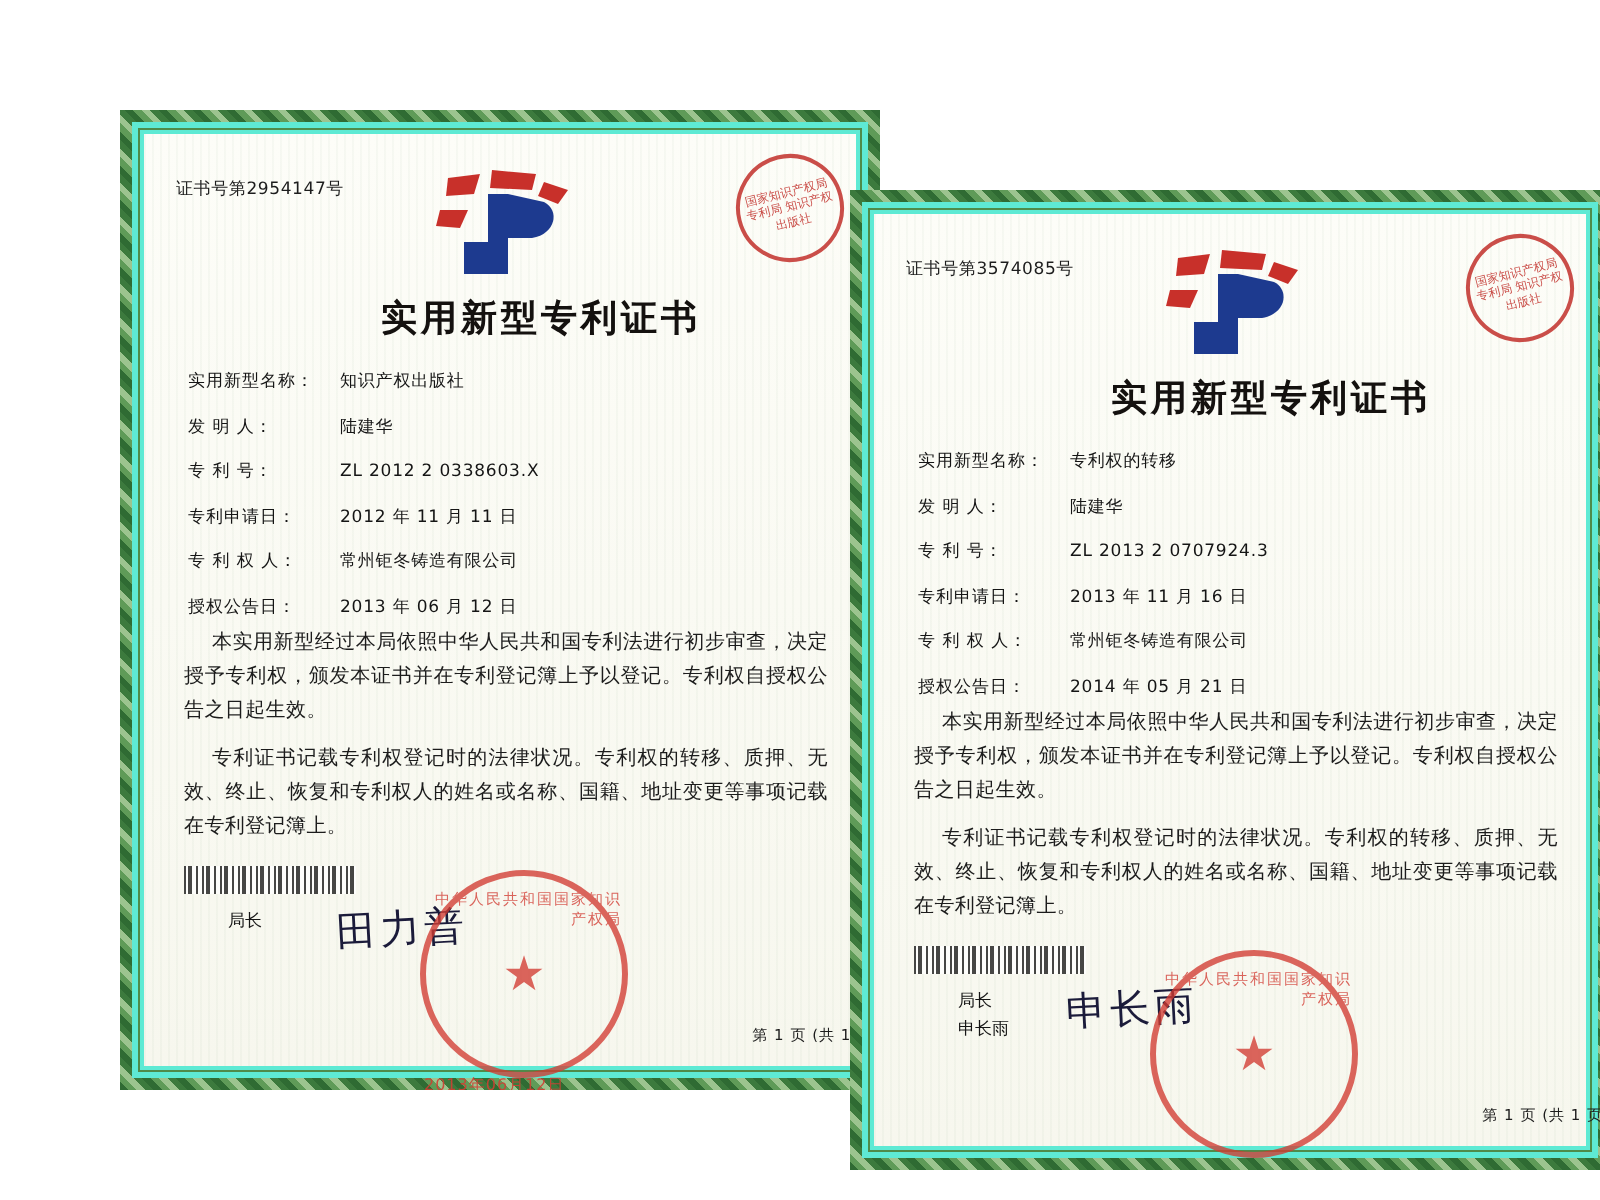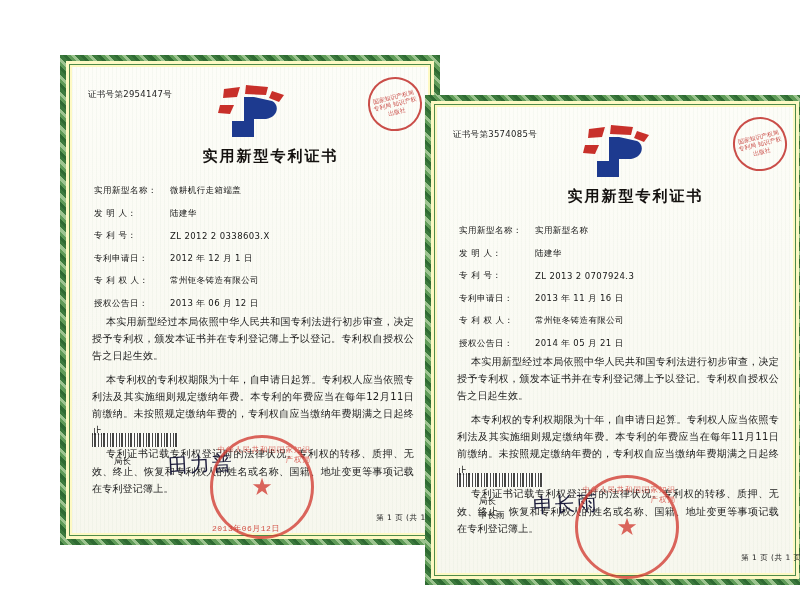--- a/index.html
+++ b/index.html
@@ -15,21 +15,21 @@
     position: relative;
     width: 800px;
     height: 600px;
     background: #ffffff;
   }
   .cert {
     position: absolute;
     top: 55px;
     width: 380px;
     height: 490px;
-    background: #fef9c3;
+    background: #5eead4;
     box-sizing: border-box;
     overflow: hidden;
   }
   #cert-left  { left: 60px; }
   #cert-right { left: 425px; margin-top: 40px; }
 
   
   .border-outer {
     position: absolute;
     inset: 0;
@@ -101,21 +101,21 @@
   }
 
   .main-title {
     position: absolute;
     top: 92px;
     left: 0;
     right: 0;
     text-align: center;
     font-family: "DejaVu Serif", serif;
     font-weight: bold;
-    font-size: 15px;
+    font-size: 18px;
     letter-spacing: 2px;
     color: #14110f;
     padding-left: 41px;
   }
 
   .fields {
     position: absolute;
     top: 130px;
     left: 34px;
     right: 26px;
@@ -210,26 +210,25 @@
     position: absolute;
     left: 50%;
     top: 50%;
     transform: translate(-50%, -50%);
     font-size: 24px;
     line-height: 1;
   }
   .seal-date {
     position: absolute;
     left: 152px;
-    top: 468px;
+    top: 482px;
     font-size: 8px;
     color: #cf4034;
     letter-spacing: 0.5px;
     opacity: 0.9;
-    font-family: Liberation Mono, monospace;
   }
 
   .page-foot {
     position: absolute;
     bottom: 22px;
     left: 0;
     right: 0;
     text-align: right;
     font-size: 7.5px;
     color: #1d1d1d;
@@ -261,47 +260,46 @@
       <path d="M34 16 L44 16 L44 56 L34 56 Z" fill="#1d3a8f"></path>
       <path d="M44 16 L62 20 C70 24 68 36 56 38 L44 38 Z" fill="#1d3a8f"></path>
       <path d="M22 40 L34 40 L34 56 L22 56 Z" fill="#1d3a8f"></path>
     </svg>
 
     <div class="main-title">实用新型专利证书</div>
 
     <div class="fields">
       <div class="field-row">
         <div class="field-label">实用新型名称：</div>
-        <div class="field-value">微耕机行走箱端盖</div>
+        <div class="field-value">知识产权出版社</div>
       </div>
       <div class="field-row">
         <div class="field-label">发 明 人：</div>
         <div class="field-value">陆建华</div>
       </div>
       <div class="field-row">
         <div class="field-label">专 利 号：</div>
         <div class="field-value">ZL 2012 2 0338603.X</div>
       </div>
       <div class="field-row">
         <div class="field-label">专利申请日：</div>
-        <div class="field-value">2012 年 12 月 1 日</div>
+        <div class="field-value">2012 年 11 月 11 日</div>
       </div>
       <div class="field-row">
         <div class="field-label">专 利 权 人：</div>
         <div class="field-value">常州钜冬铸造有限公司</div>
       </div>
       <div class="field-row">
         <div class="field-label">授权公告日：</div>
         <div class="field-value">2013 年 06 月 12 日</div>
       </div>
     </div>
 
     <div class="body-text">
       <p>本实用新型经过本局依照中华人民共和国专利法进行初步审查，决定授予专利权，颁发本证书并在专利登记簿上予以登记。专利权自授权公告之日起生效。</p>
-      <p>本专利权的专利权期限为十年，自申请日起算。专利权人应当依照专利法及其实施细则规定缴纳年费。本专利的年费应当在每年12月11日前缴纳。未按照规定缴纳年费的，专利权自应当缴纳年费期满之日起终止。</p>
       <p>专利证书记载专利权登记时的法律状况。专利权的转移、质押、无效、终止、恢复和专利权人的姓名或名称、国籍、地址变更等事项记载在专利登记簿上。</p>
     </div>
 
     <div class="barcode"></div>
 
     <div class="sign-block">
       <div>局长</div>
     </div>
     <div class="sign-name">田力普</div>
 
@@ -334,21 +332,21 @@
       <path d="M34 16 L44 16 L44 56 L34 56 Z" fill="#1d3a8f"></path>
       <path d="M44 16 L62 20 C70 24 68 36 56 38 L44 38 Z" fill="#1d3a8f"></path>
       <path d="M22 40 L34 40 L34 56 L22 56 Z" fill="#1d3a8f"></path>
     </svg>
 
     <div class="main-title">实用新型专利证书</div>
 
     <div class="fields">
       <div class="field-row">
         <div class="field-label">实用新型名称：</div>
-        <div class="field-value">实用新型名称</div>
+        <div class="field-value">专利权的转移</div>
       </div>
       <div class="field-row">
         <div class="field-label">发 明 人：</div>
         <div class="field-value">陆建华</div>
       </div>
       <div class="field-row">
         <div class="field-label">专 利 号：</div>
         <div class="field-value">ZL 2013 2 0707924.3</div>
       </div>
       <div class="field-row">
@@ -360,21 +358,20 @@
         <div class="field-value">常州钜冬铸造有限公司</div>
       </div>
       <div class="field-row">
         <div class="field-label">授权公告日：</div>
         <div class="field-value">2014 年 05 月 21 日</div>
       </div>
     </div>
 
     <div class="body-text">
       <p>本实用新型经过本局依照中华人民共和国专利法进行初步审查，决定授予专利权，颁发本证书并在专利登记簿上予以登记。专利权自授权公告之日起生效。</p>
-      <p>本专利权的专利权期限为十年，自申请日起算。专利权人应当依照专利法及其实施细则规定缴纳年费。本专利的年费应当在每年11月11日前缴纳。未按照规定缴纳年费的，专利权自应当缴纳年费期满之日起终止。</p>
       <p>专利证书记载专利权登记时的法律状况。专利权的转移、质押、无效、终止、恢复和专利权人的姓名或名称、国籍、地址变更等事项记载在专利登记簿上。</p>
     </div>
 
     <div class="barcode"></div>
 
     <div class="sign-block">
       <div>局长</div>
       <div>申长雨</div>
     </div>
     <div class="sign-name">申长雨</div>

